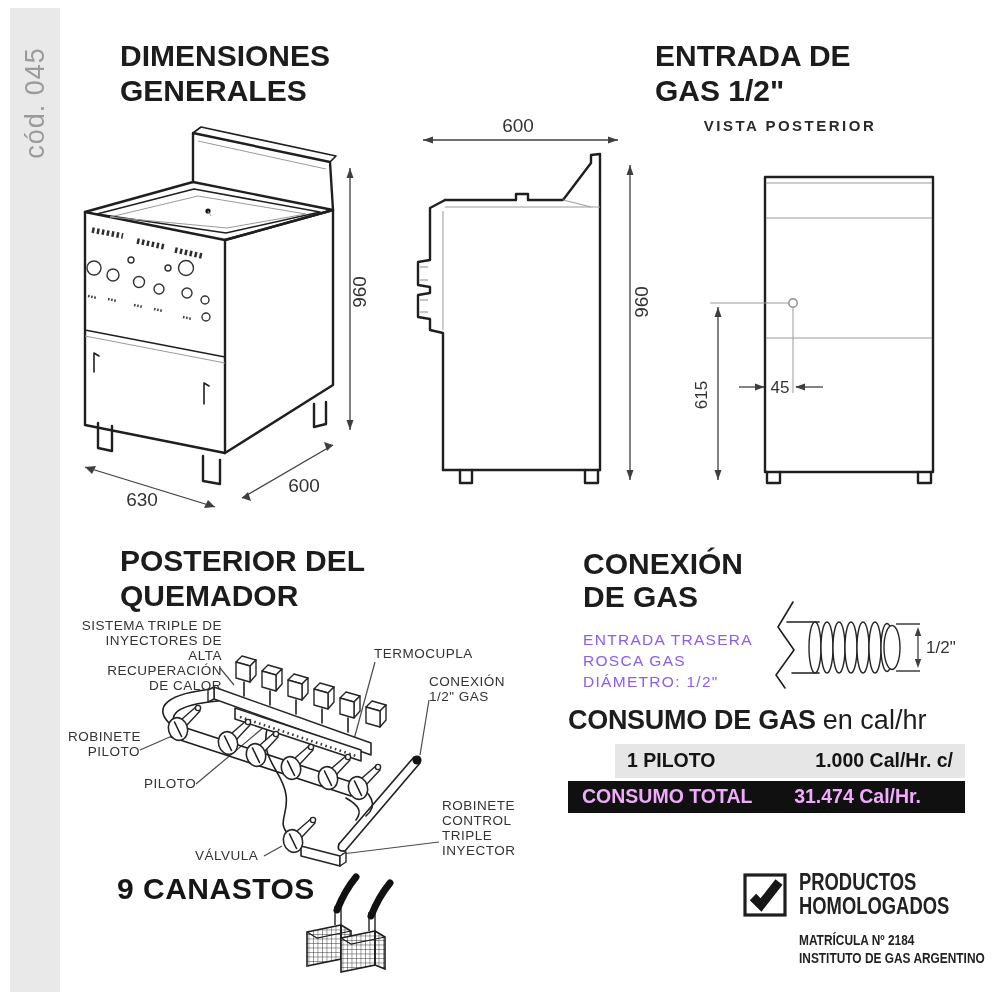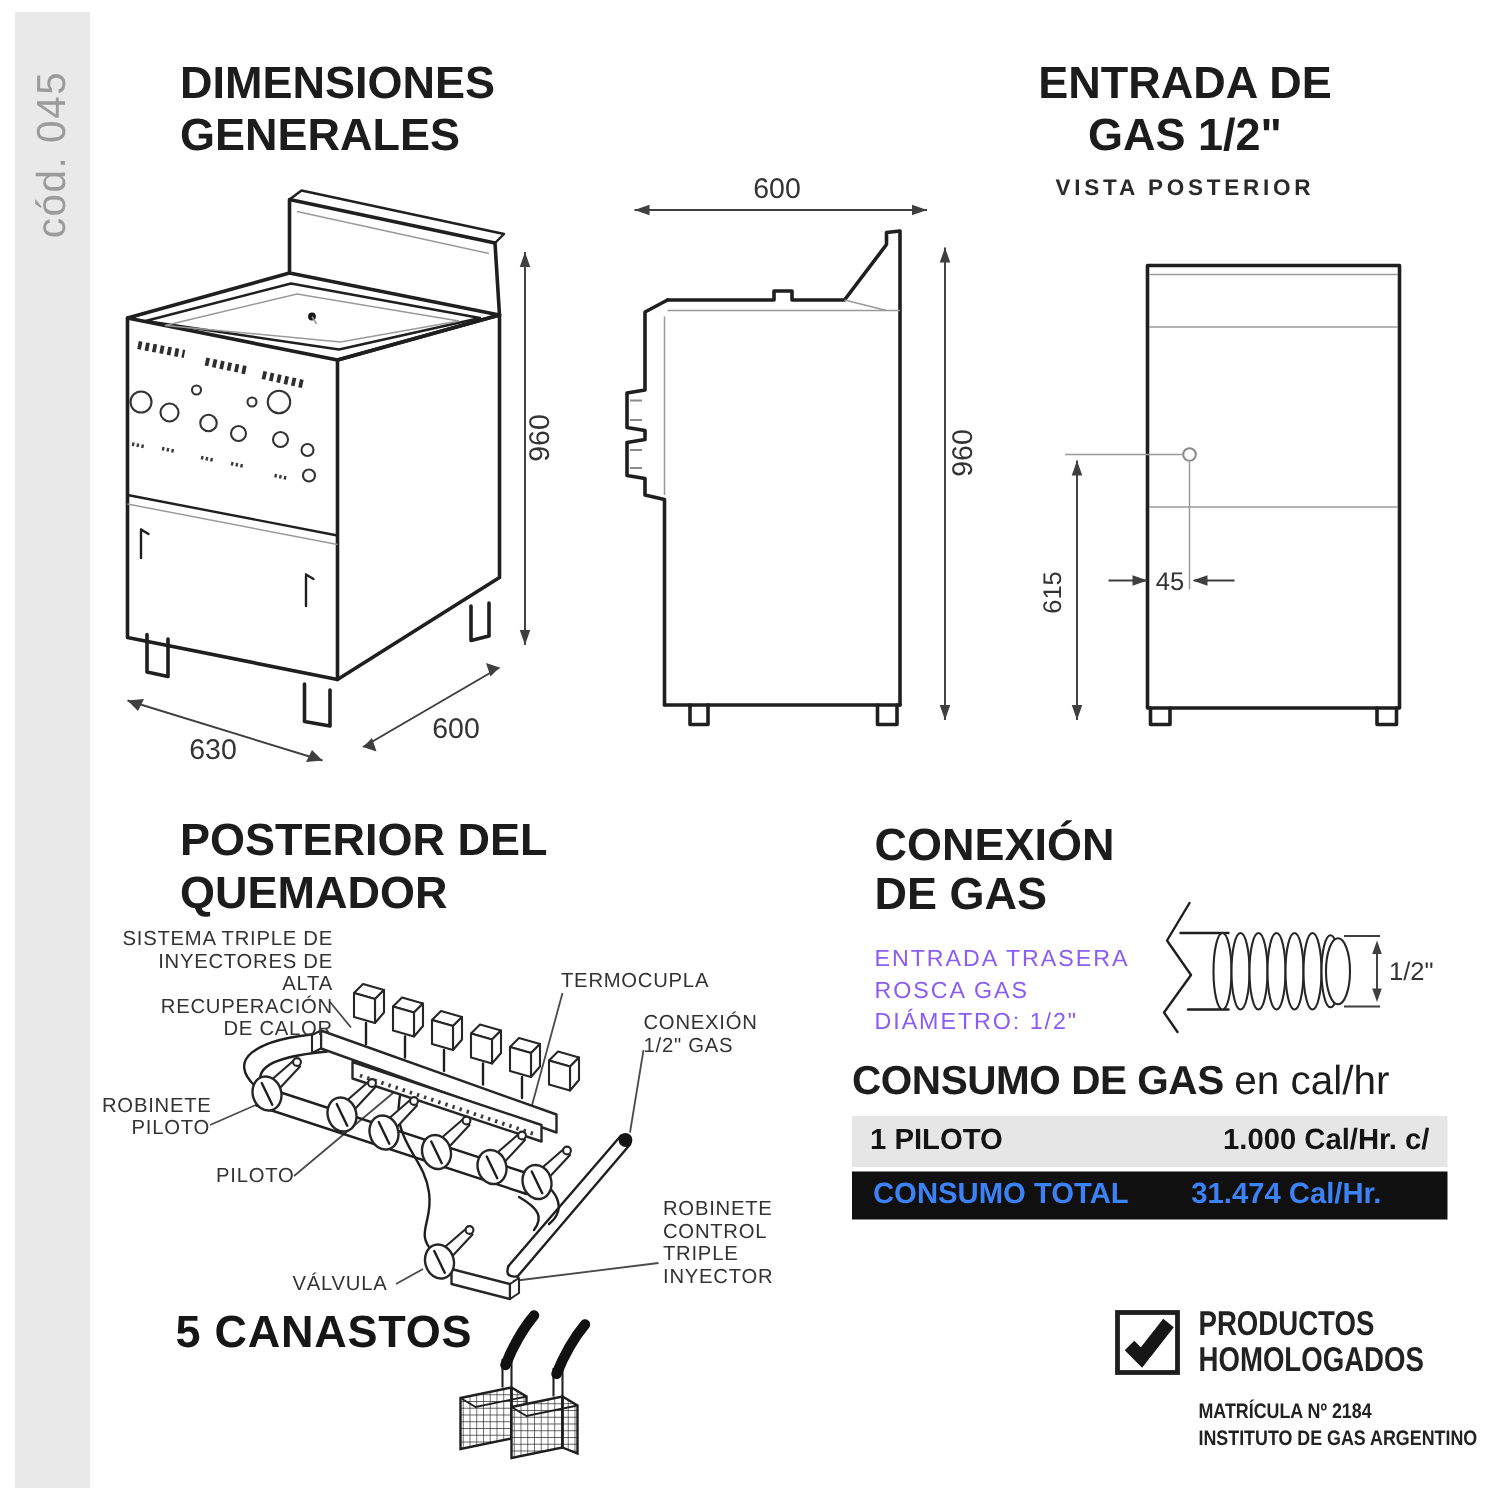--- a/index.html
+++ b/index.html
@@ -10,39 +10,39 @@
 
   
   .sidebar{position:absolute;left:10px;top:8px;width:50px;height:984px;background:#e9e9e9;}
   .sidebar-code{position:absolute;left:25px;top:95px;transform:translate(-50%,-50%) rotate(-90deg);
         white-space:nowrap;font-size:27px;color:#9b9b9b;letter-spacing:1px;}
 
   
   .h1{font-weight:700;font-size:30px;line-height:35px;letter-spacing:0;color:#1c1c1c;}
   .h1 span{display:block;}
   #title-dim{left:120px;top:38px;}
-  #title-entrada{left:655px;top:38px;width:270px;text-align:center;}
+  #title-entrada{left:655px;top:38px;width:270px;text-align:left;}
   #title-quemador{left:120px;top:543px;}
   #title-conexion{left:583px;top:547px;font-size:30px;line-height:33px;}
   .subtitle{position:absolute;left:655px;top:117px;width:270px;text-align:center;
         font-size:15px;font-weight:700;letter-spacing:2.5px;color:#2a2a2a;}
   #canastos-title{left:117px;top:872px;font-weight:700;font-size:30px;color:#161616;letter-spacing:.5px;}
 
   
   .desc{position:absolute;left:583px;top:629px;font-size:15.5px;line-height:21px;
         letter-spacing:1.3px;color:#8b5cf6;white-space:pre-line;}
 
   
   #consumo-title{left:568px;top:705px;font-size:27px;}
   #consumo-title .b{font-weight:700;letter-spacing:-.3px;}
   #consumo-title .l{font-weight:400;margin-left:7px;}
   .consumo-table{position:absolute;left:568px;top:744px;width:397px;}
-  .consumo-gray{background:#e6e6e6;padding:3px 12px 5px 12px;}
+  .consumo-gray{background:#e6e6e6;padding:3px 12px 5px 12px;margin-left:47px;}
   .trow{display:flex;justify-content:space-between;font-weight:700;font-size:19.5px;line-height:26px;color:#141414;}
-  .trow-total{display:flex;justify-content:space-between;background:#101010;color:#3b82f6;
+  .trow-total{display:flex;justify-content:space-between;background:#101010;color:#f0abfc;
         margin-top:3px;padding:4px 44px 6px 14px;font-weight:700;font-size:19.5px;line-height:22px;}
 
   
   .homologados-title{position:absolute;left:799px;top:871px;font-size:23px;line-height:23.5px;
         font-weight:700;color:#222;transform:scaleX(.8);transform-origin:left top;white-space:nowrap;}
   .homologados-sub{position:absolute;font-size:14px;font-weight:700;color:#222;
         transform:scaleX(.85);transform-origin:left top;white-space:nowrap;letter-spacing:0;}
   #matricula{left:799px;top:932px;}
   #instituto{left:799px;top:950px;}
 
@@ -286,21 +286,21 @@
 CONTROL
 TRIPLE
 INYECTOR</div>
   </div>
 
   <div class="abs h1" id="title-quemador">
     <span>POSTERIOR DEL</span>
     <span>QUEMADOR</span>
   </div>
 
-  <div class="abs" id="canastos-title">5 CANASTOS</div>
+  <div class="abs" id="canastos-title">9 CANASTOS</div>
   <svg class="abs" style="left:295px;top:862px;" width="115" height="115" viewBox="0 0 115 115">
     <defs>
       <pattern id="mesh" width="4.5" height="4.5" patternUnits="userSpaceOnUse">
         <path d="M0,0 H4.5 M0,0 V4.5" stroke="#2b2b2b" stroke-width="0.9" fill="none"></path>
       </pattern>
       <g id="basket">
         <path d="M40,63 L40,44 M46,62 L46,45" stroke="#222" stroke-width="1.4" fill="none"></path>
         <path d="M42,48 C46,38 51,27 61,15" stroke="#111" stroke-width="7" stroke-linecap="round" fill="none"></path>
         <path d="M12,70 L46,63 L56,69 L56,101 L46,97 L12,104 Z" fill="#ffffff" stroke="none"></path>
         <path d="M12,70 L46,63 L46,97 L12,104 Z" fill="url(#mesh)" stroke="#1e1e1e" stroke-width="1.6"></path>

